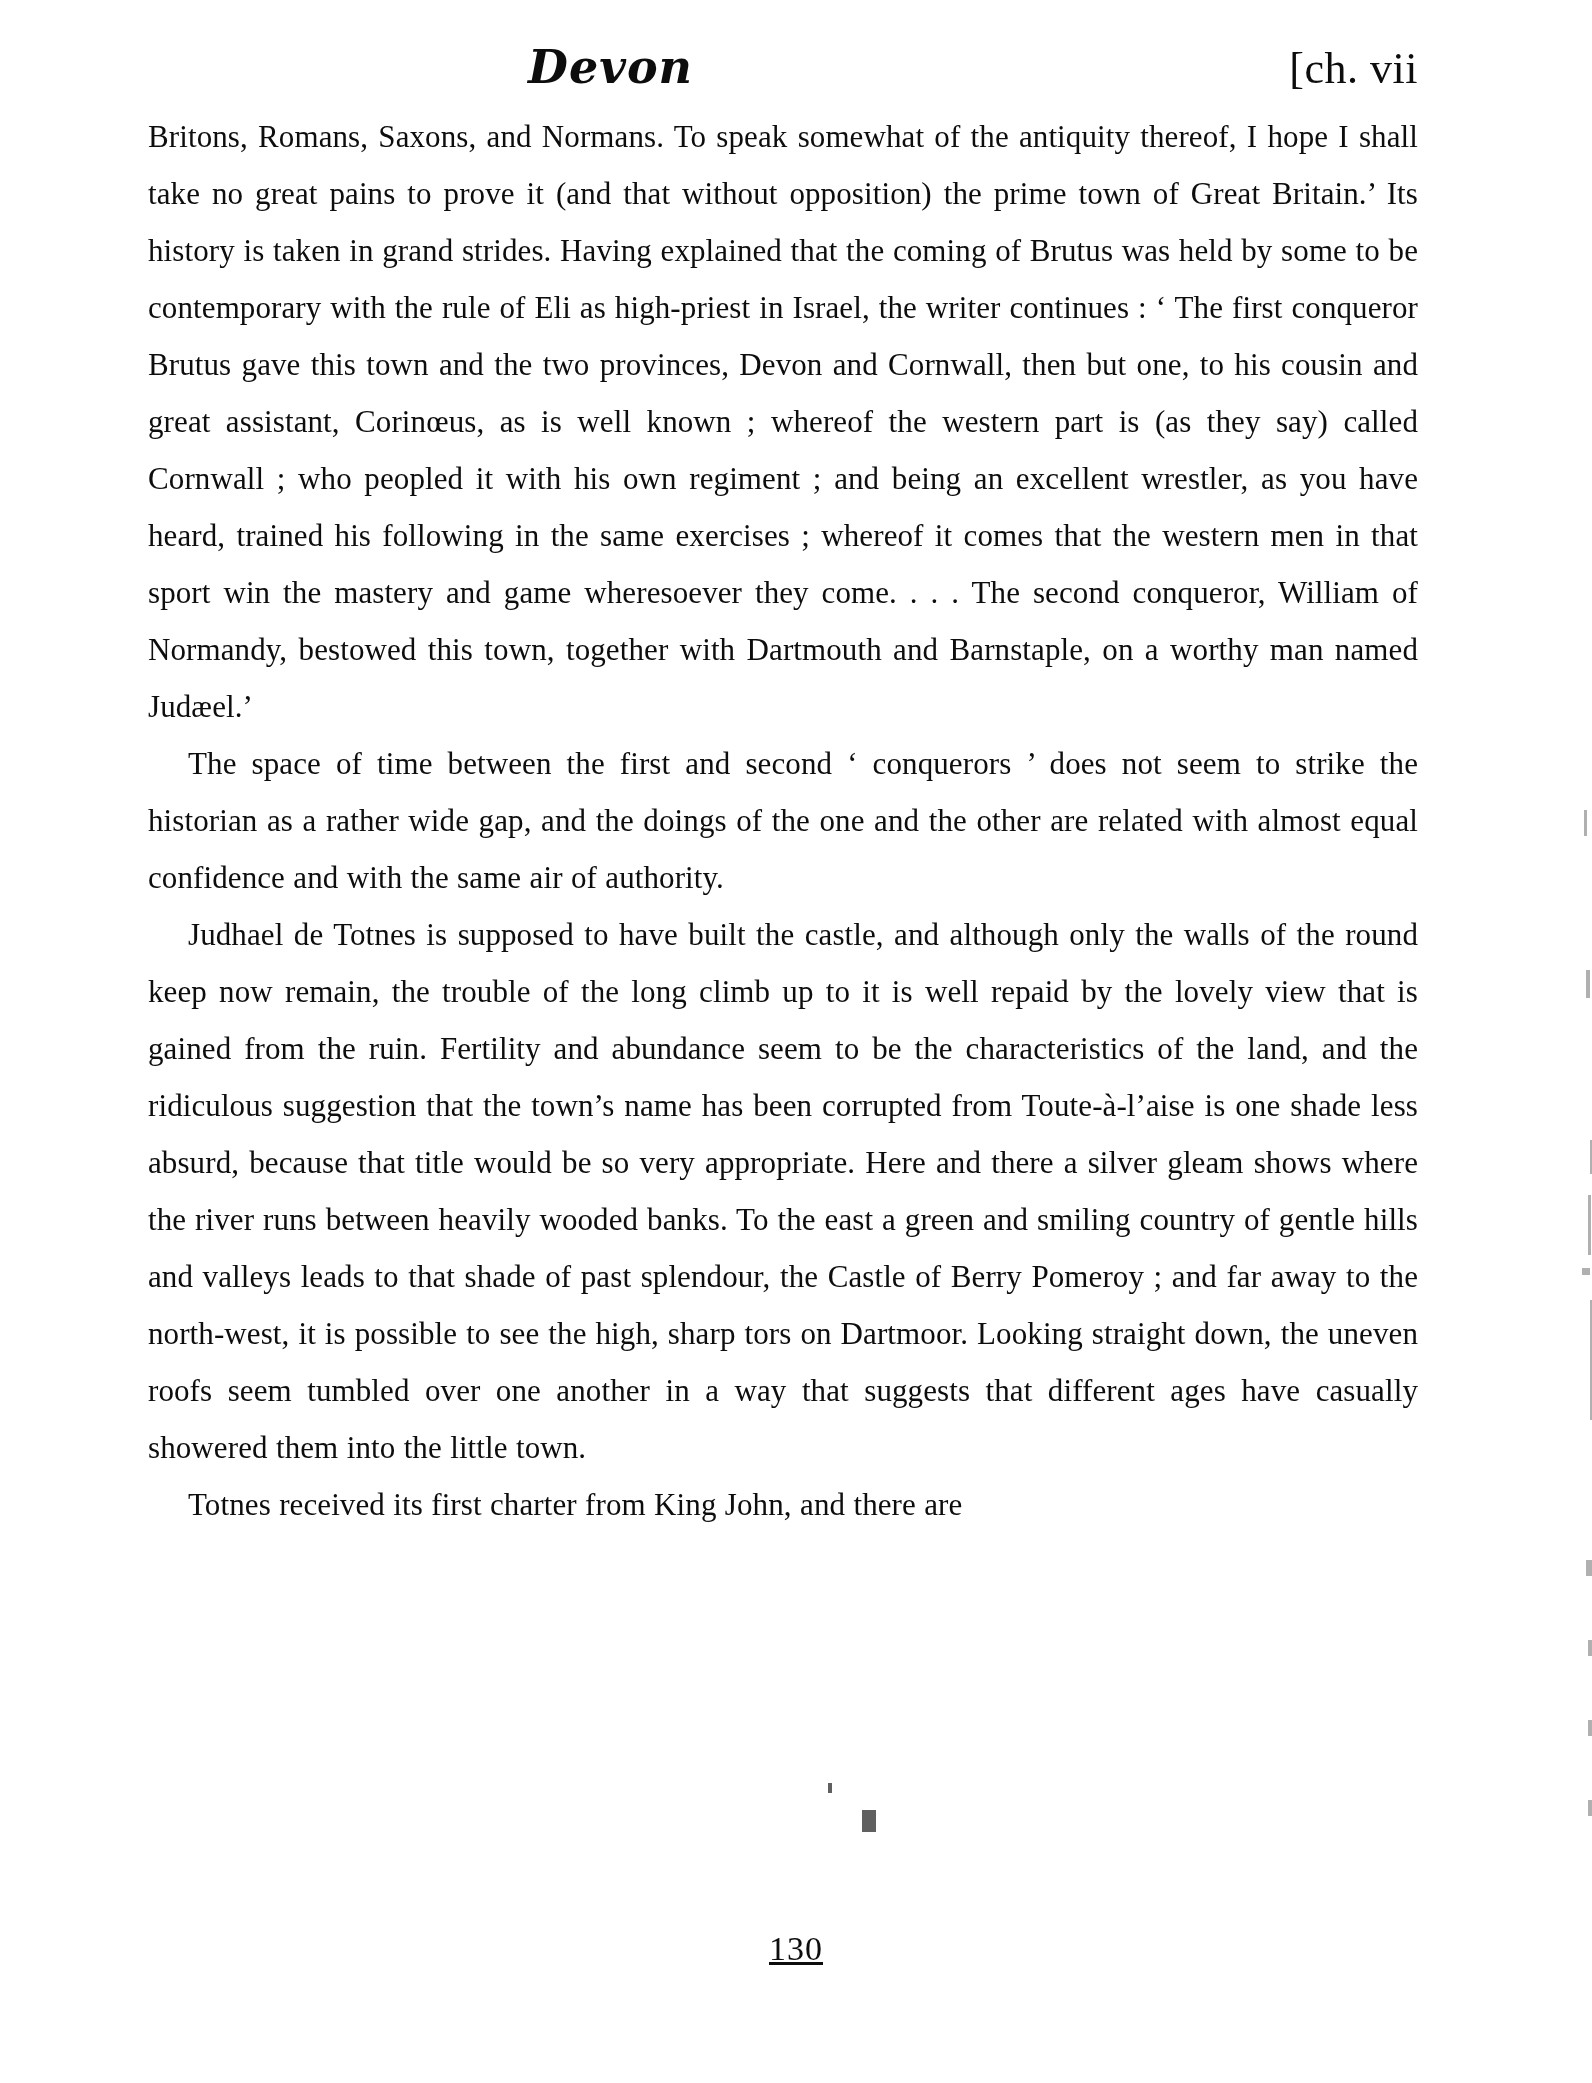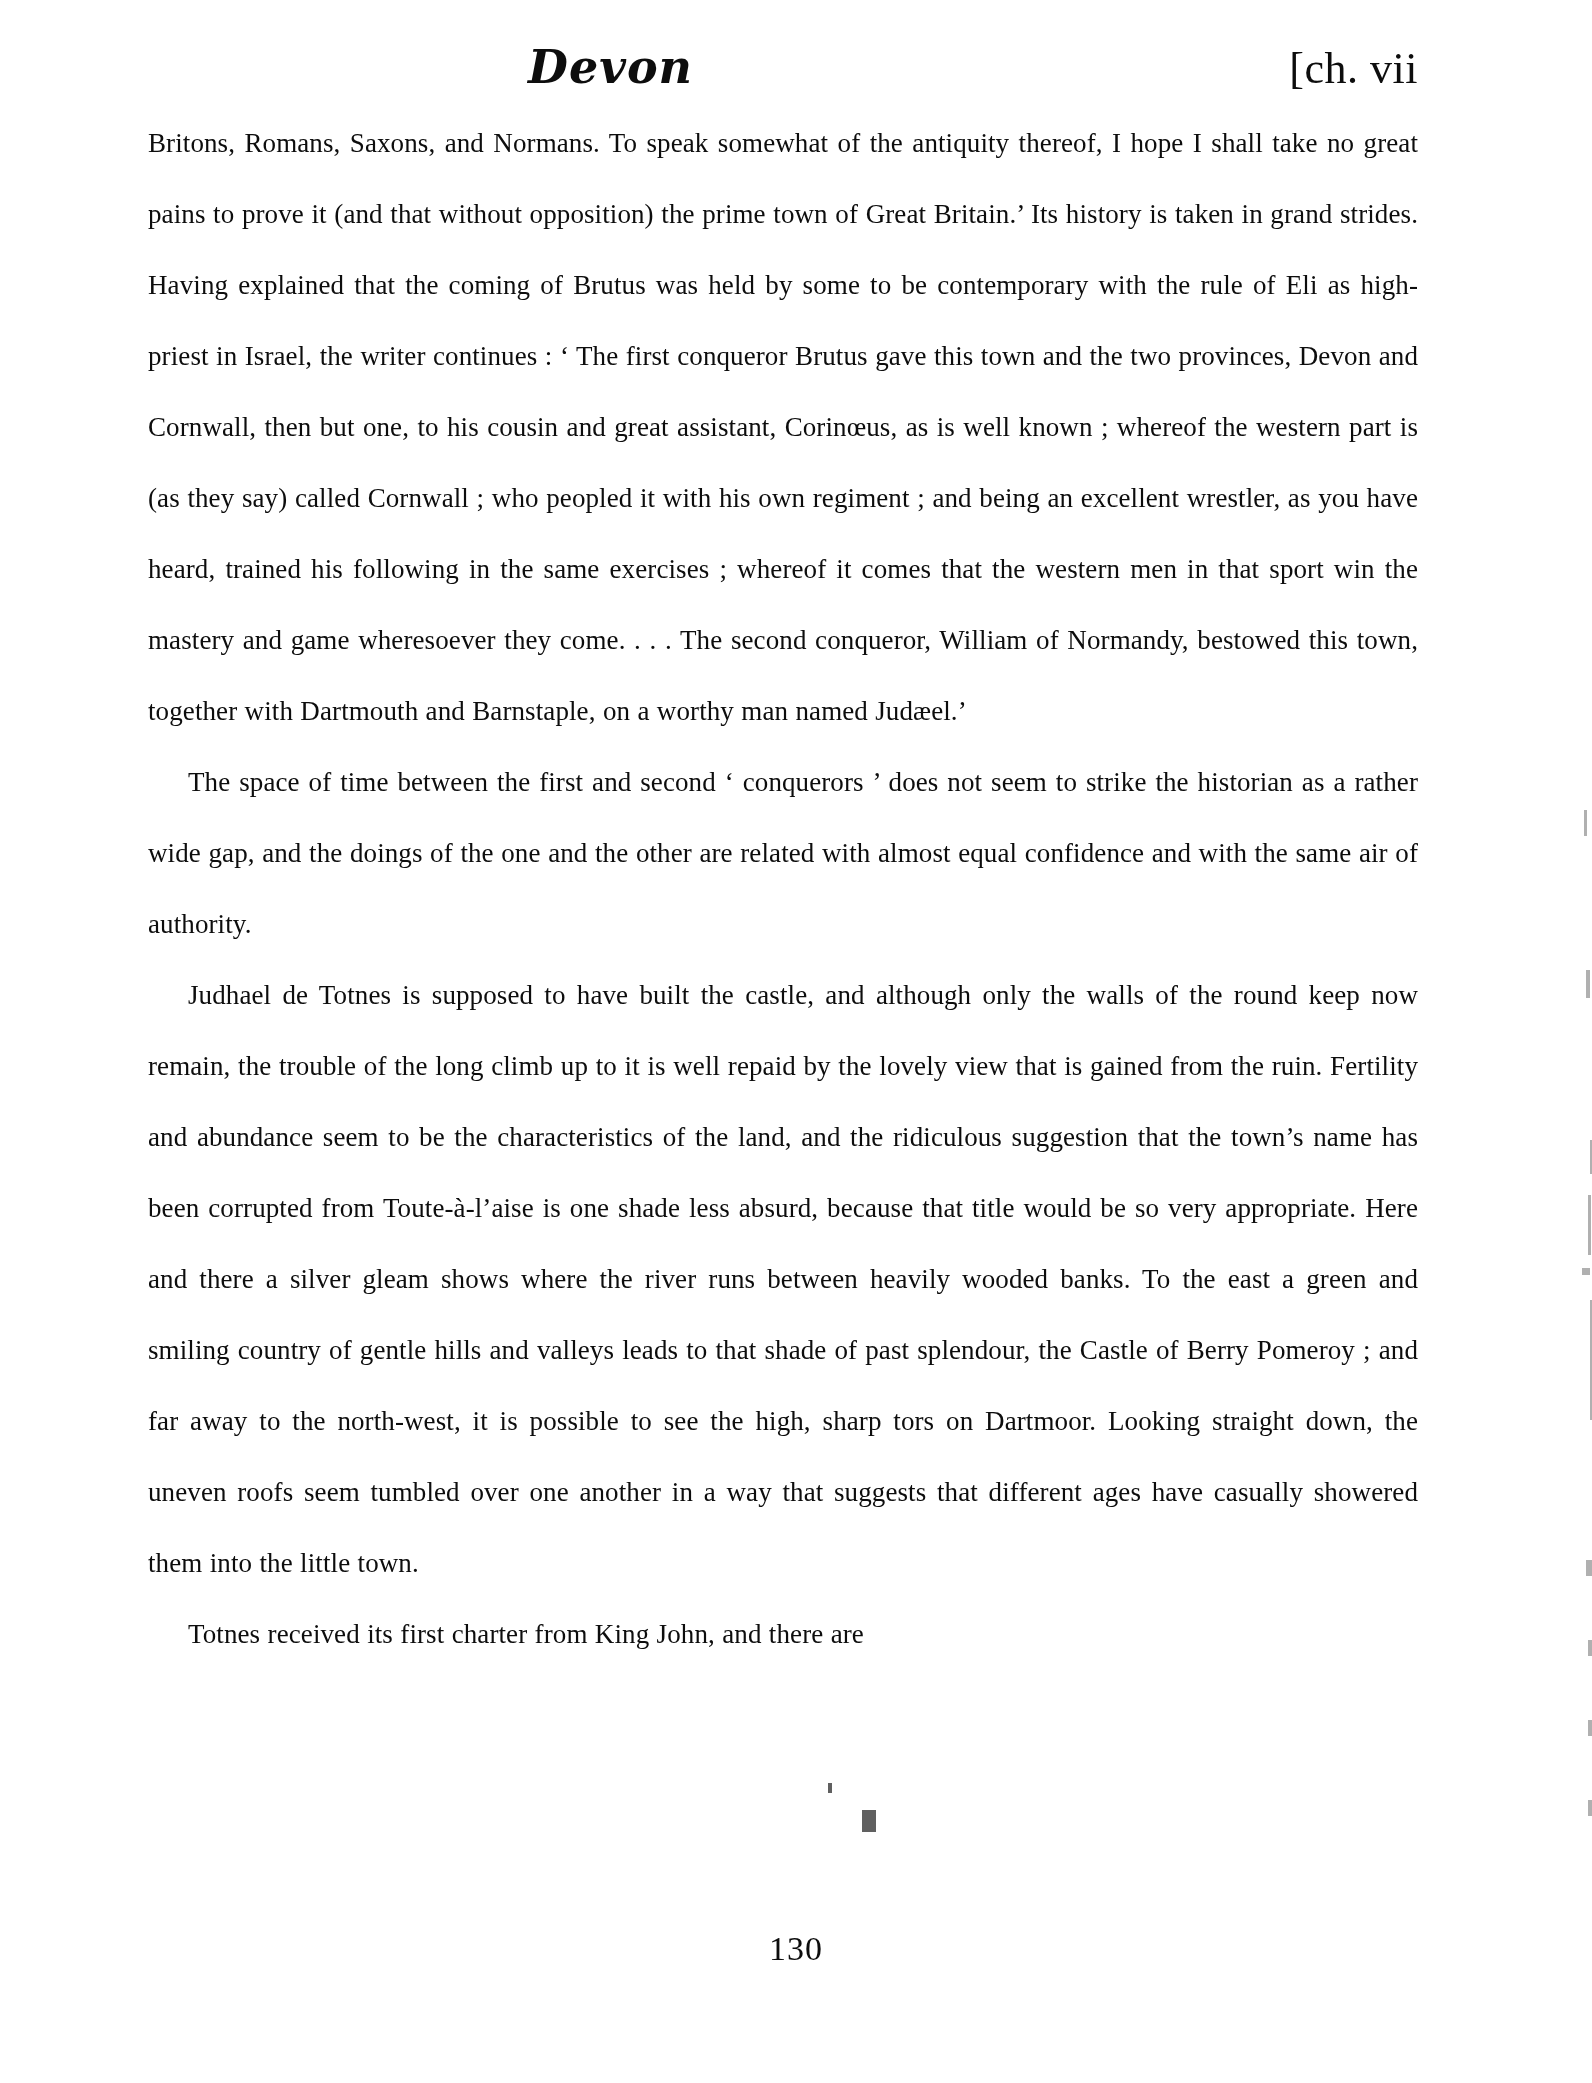--- a/index.html
+++ b/index.html
@@ -45,22 +45,22 @@
     letter-spacing: 1px;
     margin-left: 380px;
   }
   .header-chapter {
     font-size: 44px;
     letter-spacing: 0.5px;
     white-space: nowrap;
   }
   p.body-text {
     margin: 0;
-    font-size: 27px;
-    line-height: 71px;
+    font-size: 31px;
+    line-height: 57px;
     text-align: justify;
     text-justify: inter-word;
     letter-spacing: 0.1px;
     word-spacing: 0.5px;
   }
   p.indent {
     text-indent: 40px;
   }
   p.body-text + p.body-text {
     margin-top: 0;
@@ -68,20 +68,21 @@
   .italic {
   }
   .folio {
     position: absolute;
     left: 0;
     top: 1930px;
     width: 1592px;
     text-align: center;
     font-size: 34px;
     letter-spacing: 1px;
+    text-decoration: underline;
   }
   
   .margin-marks {
     position: absolute;
     right: 0;
     top: 0;
     width: 70px;
     height: 2083px;
     pointer-events: none;
   }

